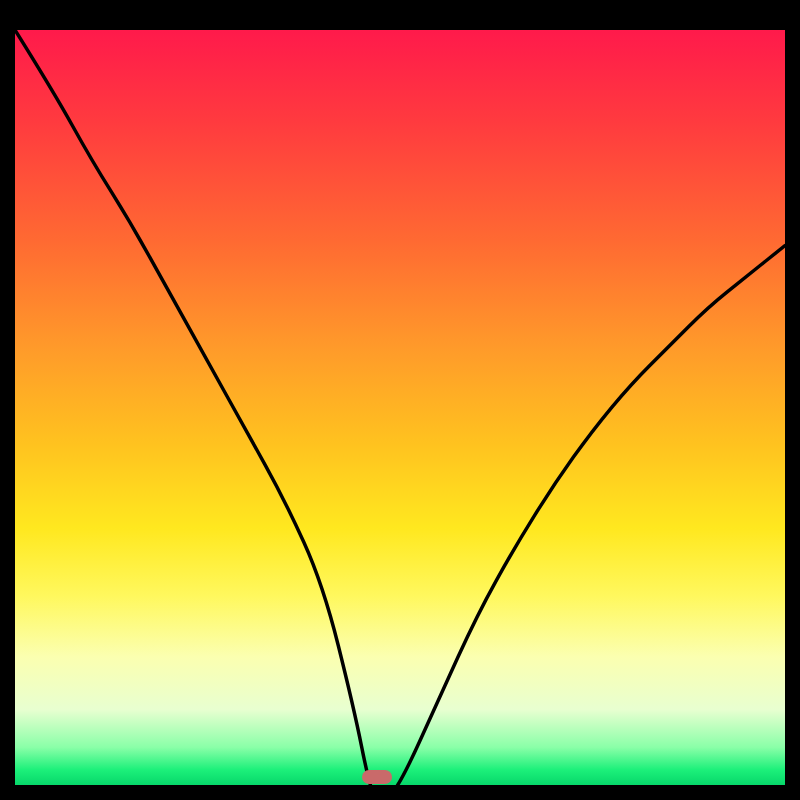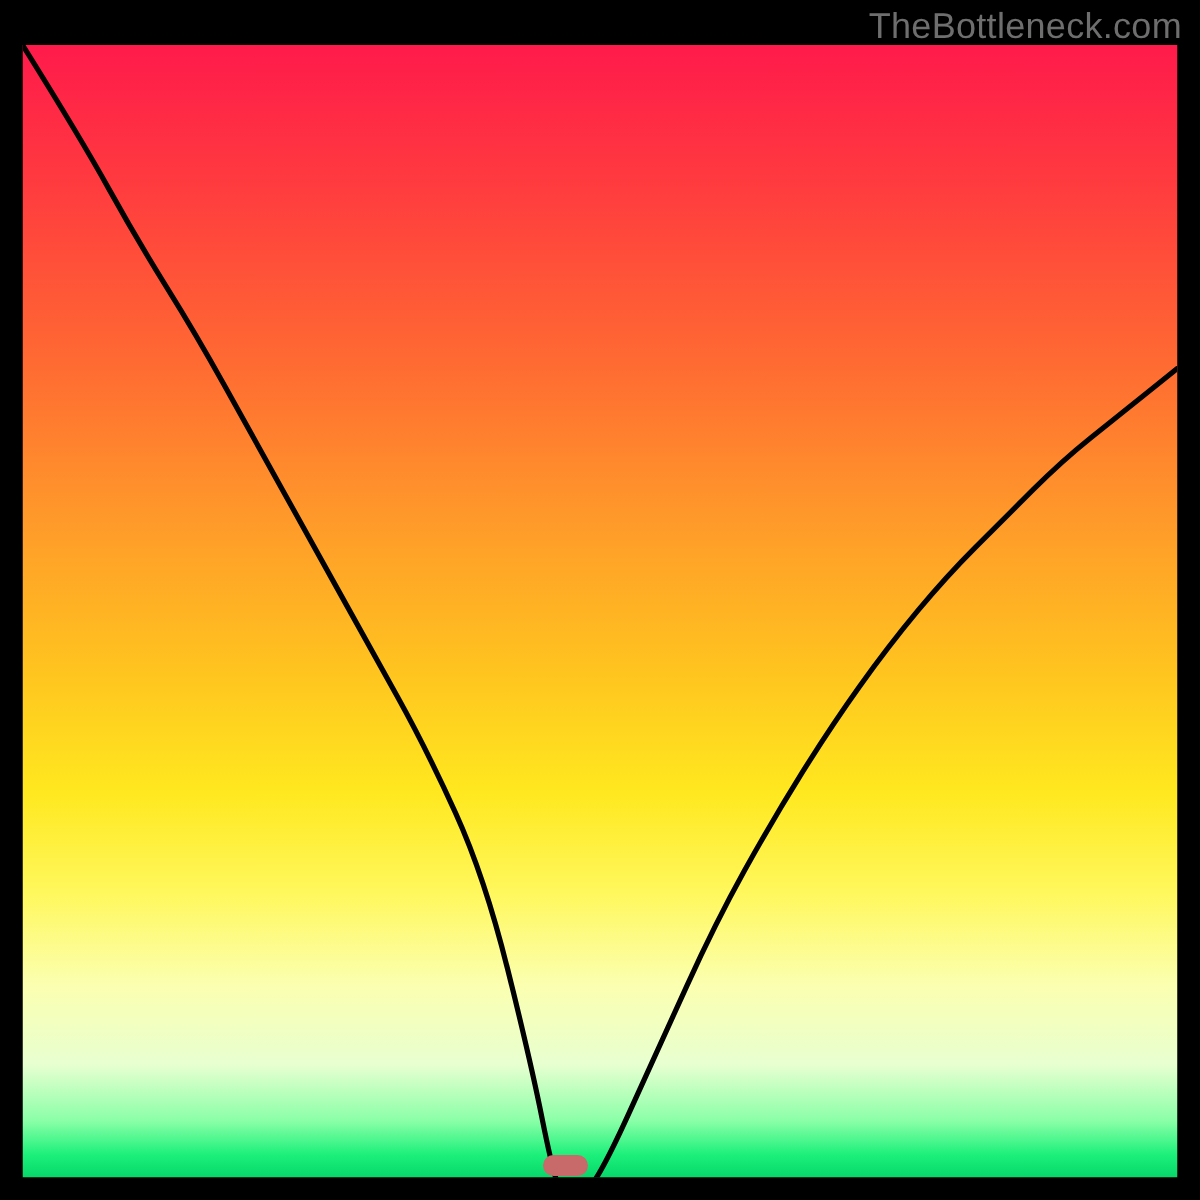--- a/index.html
+++ b/index.html
@@ -66,21 +66,20 @@
   svg.curve {
     position: absolute;
     inset: 0;
     z-index: 2;
   }
 </style>
 </head>
 <body>
 
 <div class="frame">
-  <div class="watermark">TheBottleneck.com</div>
 
   <div class="plot-area">
     <div class="gradient"></div>
 
     <svg class="curve" viewBox="0 0 100 100" preserveAspectRatio="none">
       <path fill="none" stroke="#000" stroke-width="0.45" stroke-linecap="round" d="M 0 0 Q 5 8 7.5 12.5 Q 10 17 12.5 21 Q 15 25 17.5 29.5 Q 20 34 22.5 38.5 Q 25 43 27.5 47.5 Q 30 52 32.5 56.5 Q 35 61 37.5 66.5 Q 40 72 42 80 Q 44 88 45 93 Q 46 98 46.5 99 Q 47 100 47.5 100 Q 48 100 49 99 Q 50 98 52.5 92.5 Q 55 87 57.5 81.5 Q 60 76 62.5 71.5 Q 65 67 67.5 63 Q 70 59 72.5 55.5 Q 75 52 77.5 49 Q 80 46 82.5 43.5 Q 85 41 87.5 38.5 Q 90 36 92.5 34 Q 95 32 97.5 30 T 100 28"></path>
     </svg>
 
     <div class="marker" style="left: 47%; top: 99%;"></div>
   </div>

